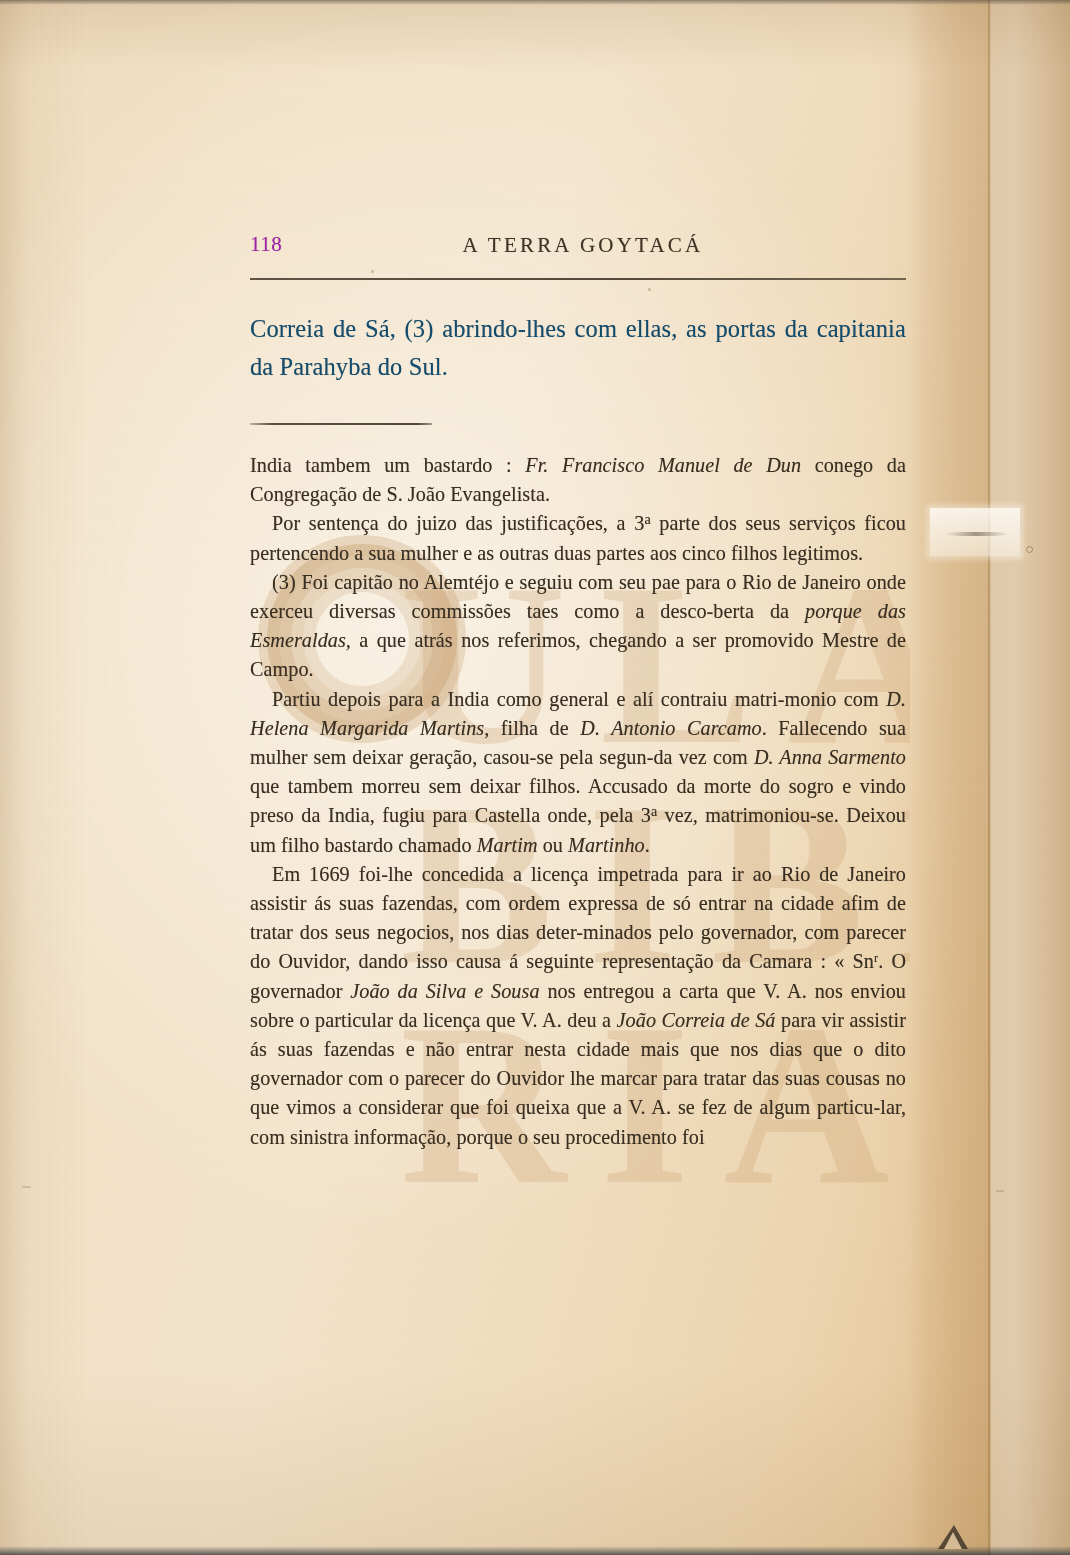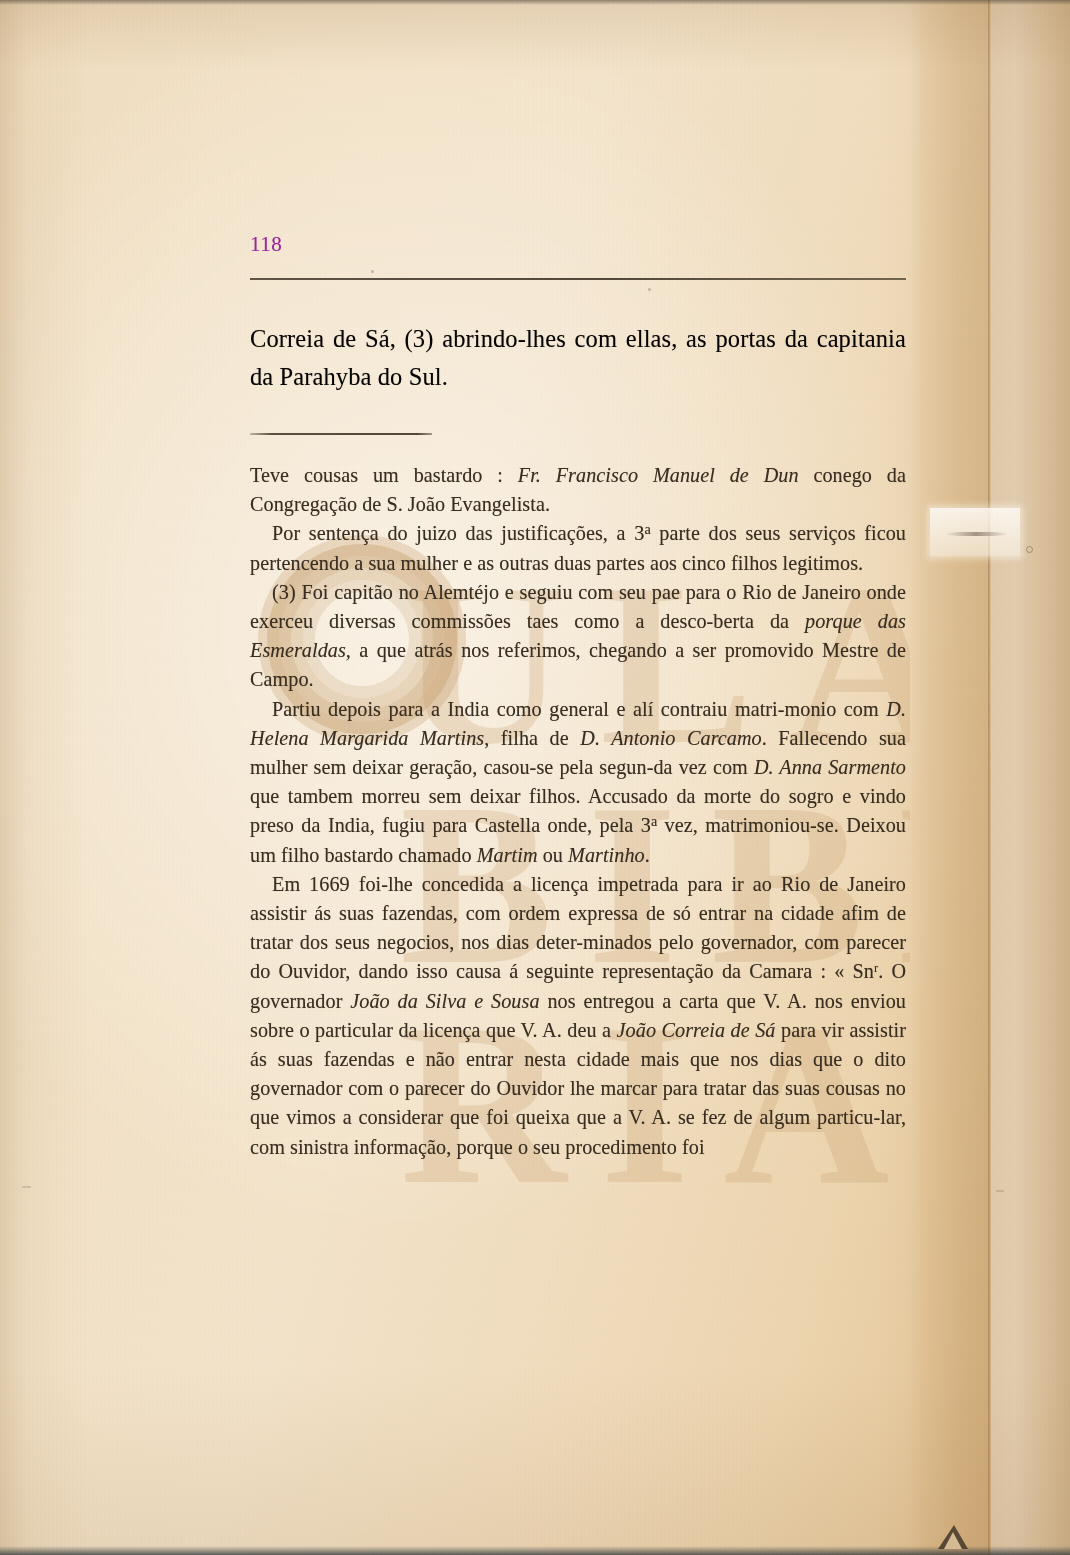--- a/index.html
+++ b/index.html
@@ -206,25 +206,25 @@
     margin-top: 12px;
     height: 2px;
     background: linear-gradient(to right,
       rgba(58,48,34,0.82) 0%,
       rgba(58,48,34,0.88) 55%,
       rgba(58,48,34,0.70) 100%);
   }
 
   
   .body-text {
-    margin-top: 40px;
+    margin-top: 30px;
     font-size: 24.5px;
     line-height: 38px;
     text-align: justify;
-    color: #000000;
+    color: #0c4a6e;
     letter-spacing: 0.1px;
   }
   .body-text p { margin: 0; }
   .body-text p.indent { text-indent: 26px; }
   .body-text p + p { margin-top: 0; }
 
   
   .note-rule {
     margin-top: 37px;
     width: 182px;
@@ -311,31 +311,32 @@
 
   <div class="scan-top-edge"></div>
   <div class="scan-bottom-edge"></div>
   <div class="corner-tear"></div>
   <div class="corner-tear2"></div>
 
   <div class="textblock">
 
     <div class="running-head">
       <span class="folio ink-soft">118</span>
+      <span class="head-title ink-soft">A TERRA GOYTACÁ</span>
     </div>
     <div class="head-rule"></div>
 
     <div class="body-text ink-soft" id="body-text">
         <p><span>Correia de Sá, (3) abrindo-lhes com ellas, as portas da capitania da Parahyba do Sul.</span></p>
       </div>
 
     <div class="note-rule" style="width: 182px;"></div>
 
     <div class="notes ink-soft" id="notes-text">
-        <p><span>Teve cousas um bastardo : </span><i>Fr. Francisco Manuel de Dun</i><span> conego da Congregação de S. João Evangelista.</span></p>
+        <p><span>India tambem um bastardo : </span><i>Fr. Francisco Manuel de Dun</i><span> conego da Congregação de S. João Evangelista.</span></p>
         <p class="indent"><span>Por sentença do juizo das justificações, a 3</span><span class="ord">a</span><span> parte dos seus serviços ficou pertencendo a sua mulher e as outras duas partes aos cinco filhos legitimos.</span></p>
         <p class="indent"><span>(3) Foi capitão no Alemtéjo e seguiu com seu pae para o Rio de Janeiro onde exerceu diversas commissões taes como a desco-berta da </span><i>porque das Esmeraldas,</i><span> a que atrás nos referimos, chegando a ser promovido Mestre de Campo.</span></p>
         <p class="indent"><span>Partiu depois para a India como general e alí contraiu matri-monio com </span><i>D. Helena Margarida Martins</i><span>, filha de </span><i>D. Antonio Carcamo</i><span>. Fallecendo sua mulher sem deixar geração, casou-se pela segun-da vez com </span><i>D. Anna Sarmento</i><span> que tambem morreu sem deixar filhos. Accusado da morte do sogro e vindo preso da India, fugiu para Castella onde, pela 3</span><span class="ord">a</span><span> vez, matrimoniou-se. Deixou um filho bastardo chamado </span><i>Martim</i><span> ou </span><i>Martinho</i><span>.</span></p>
         <p class="indent"><span>Em 1669 foi-lhe concedida a licença impetrada para ir ao Rio de Janeiro assistir ás suas fazendas, com ordem expressa de só entrar na cidade afim de tratar dos seus negocios, nos dias deter-minados pelo governador, com parecer do Ouvidor, dando isso causa á seguinte representação da Camara : « Sn</span><sup>r</sup><span>. O governador </span><i>João da Silva e Sousa</i><span> nos entregou a carta que V. A. nos enviou sobre o particular da licença que V. A. deu a </span><i>João Correia de Sá</i><span> para vir assistir ás suas fazendas e não entrar nesta cidade mais que nos dias que o dito governador com o parecer do Ouvidor lhe marcar para tratar das suas cousas no que vimos a considerar que foi queixa que a V. A. se fez de algum particu-lar, com sinistra informação, porque o seu procedimento foi</span></p>
       </div>
   </div>
 
   <div class="grain"></div>
 </div>
 

